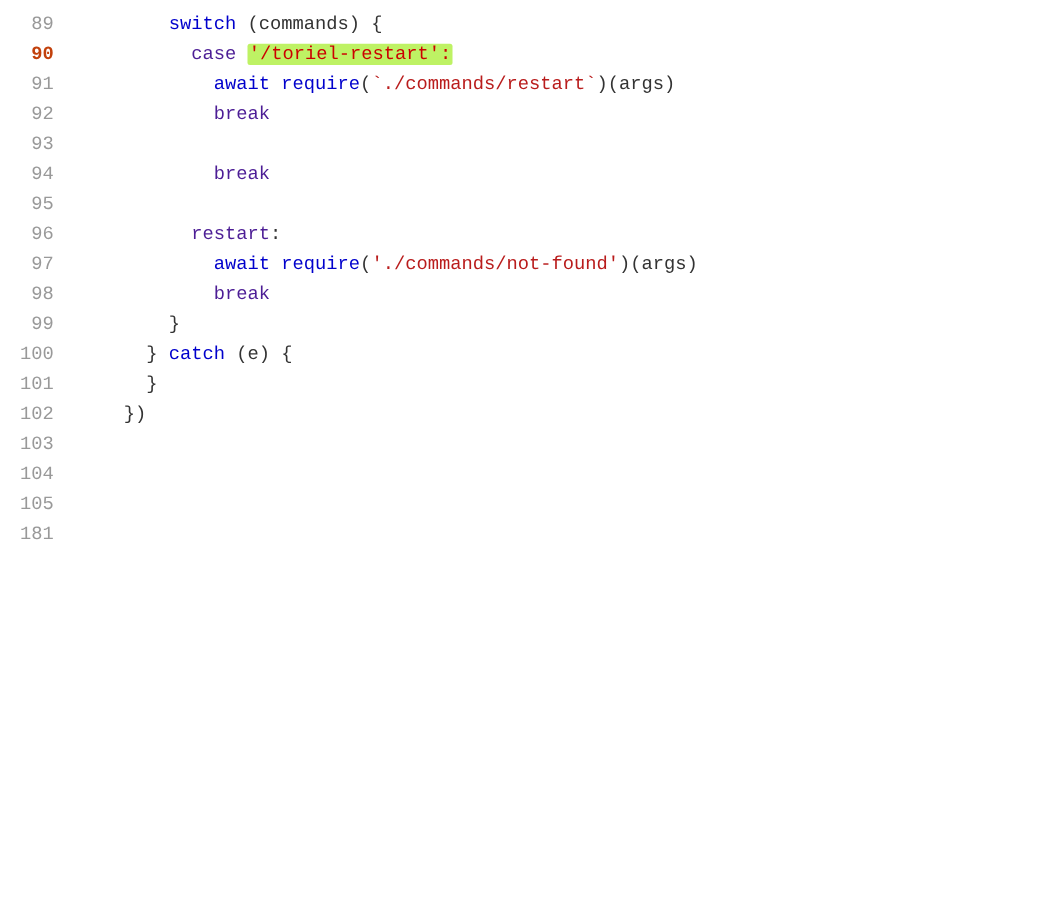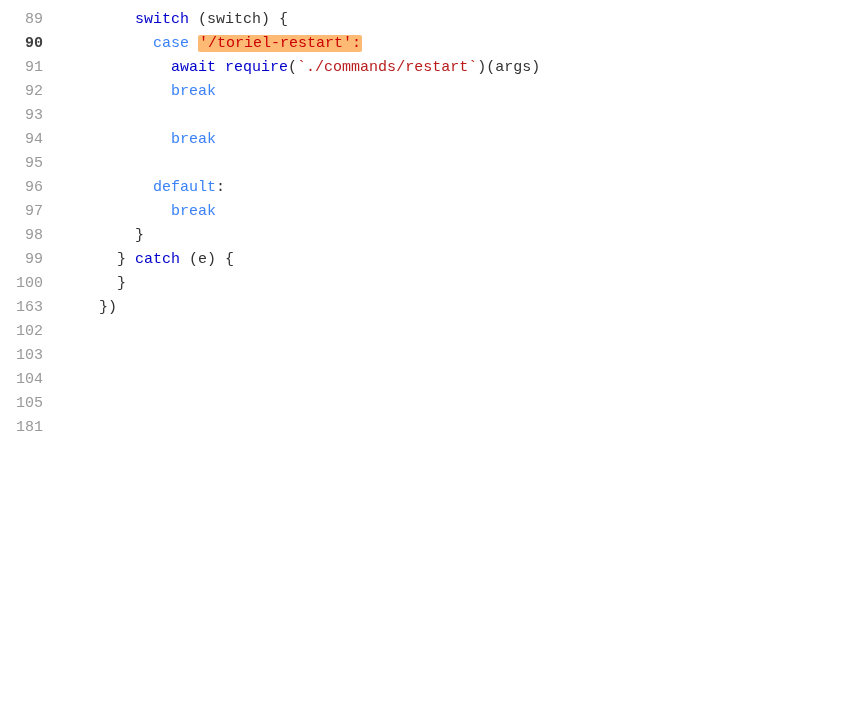--- a/index.html
+++ b/index.html
@@ -34,21 +34,21 @@
       color: #999999;
       font-size: 15px;
     }
 
     .line-number {
       line-height: 1.6;
       padding-right: 8px;
     }
 
     .line-number.active {
-      color: #404040;
+      color: #c2410c;
       font-weight: 600;
     }
 
     .code-lines {
       flex: 1;
       display: flex;
       flex-direction: column;
     }
 
     .code-line {
@@ -56,26 +56,26 @@
       white-space: pre;
     }
 
     
     .kw-blue {
       color: #0000cc;
       font-weight: 500;
     }
 
     .kw-red {
-      color: #3b82f6;
+      color: #4c1d95;
       text-align: right;
     }
 
     .str-highlight {
-      background-color: #fdba74;
+      background-color: #bef264;
       color: #cc0000;
       border-radius: 2px;
       padding: 0 1px;
     }
 
     .str-normal {
       color: #b91c1c;
     }
 
     .plain {
@@ -96,48 +96,49 @@
     <div class="line-number">91</div>
     <div class="line-number">92</div>
     <div class="line-number">93</div>
     <div class="line-number">94</div>
     <div class="line-number">95</div>
     <div class="line-number">96</div>
     <div class="line-number">97</div>
     <div class="line-number">98</div>
     <div class="line-number">99</div>
     <div class="line-number">100</div>
-    <div class="line-number">163</div>
+    <div class="line-number">101</div>
     <div class="line-number">102</div>
     <div class="line-number">103</div>
     <div class="line-number">104</div>
     <div class="line-number">105</div>
     <div class="line-number">181</div>
   </div>
 
   <div class="code-lines">
 
-    <div class="code-line"><span class="plain">        </span><span class="kw-blue">switch</span><span class="plain"> (switch) {</span></div>
+    <div class="code-line"><span class="plain">        </span><span class="kw-blue">switch</span><span class="plain"> (commands) {</span></div>
 
     <div class="code-line"><span class="plain">          </span><span class="kw-red">case</span><span class="plain"> </span><span class="str-highlight">'/toriel-restart':</span></div>
 
     <div class="code-line"><span class="plain">            </span><span class="kw-blue">await</span><span class="plain"> </span><span class="kw-blue">require</span><span class="plain">(</span><span class="str-normal">`./commands/restart`</span><span class="plain">)(args)</span></div>
 
     <div class="code-line"><span class="plain">            </span><span class="kw-red">break</span></div>
 
     <div class="code-line">&nbsp;</div>
 
 
 
     <div class="code-line"><span class="plain">            </span><span class="kw-red">break</span></div>
 
     <div class="code-line">&nbsp;</div>
 
-    <div class="code-line"><span class="plain">          </span><span class="kw-red">default</span><span class="plain">:</span></div>
+    <div class="code-line"><span class="plain">          </span><span class="kw-red">restart</span><span class="plain">:</span></div>
 
+    <div class="code-line"><span class="plain">            </span><span class="kw-blue">await</span><span class="plain"> </span><span class="kw-blue">require</span><span class="plain">(</span><span class="str-normal">'./commands/not-found'</span><span class="plain">)(args)</span></div>
 
     <div class="code-line"><span class="plain">            </span><span class="kw-red">break</span></div>
 
     <div class="code-line"><span class="plain">        </span><span class="plain">}</span></div>
 
     <div class="code-line"><span class="plain">      </span><span class="plain">} </span><span class="kw-blue">catch</span><span class="plain"> (e) {</span></div>
 
 
     <div class="code-line"><span class="plain">      </span><span class="plain">}</span></div>
 

